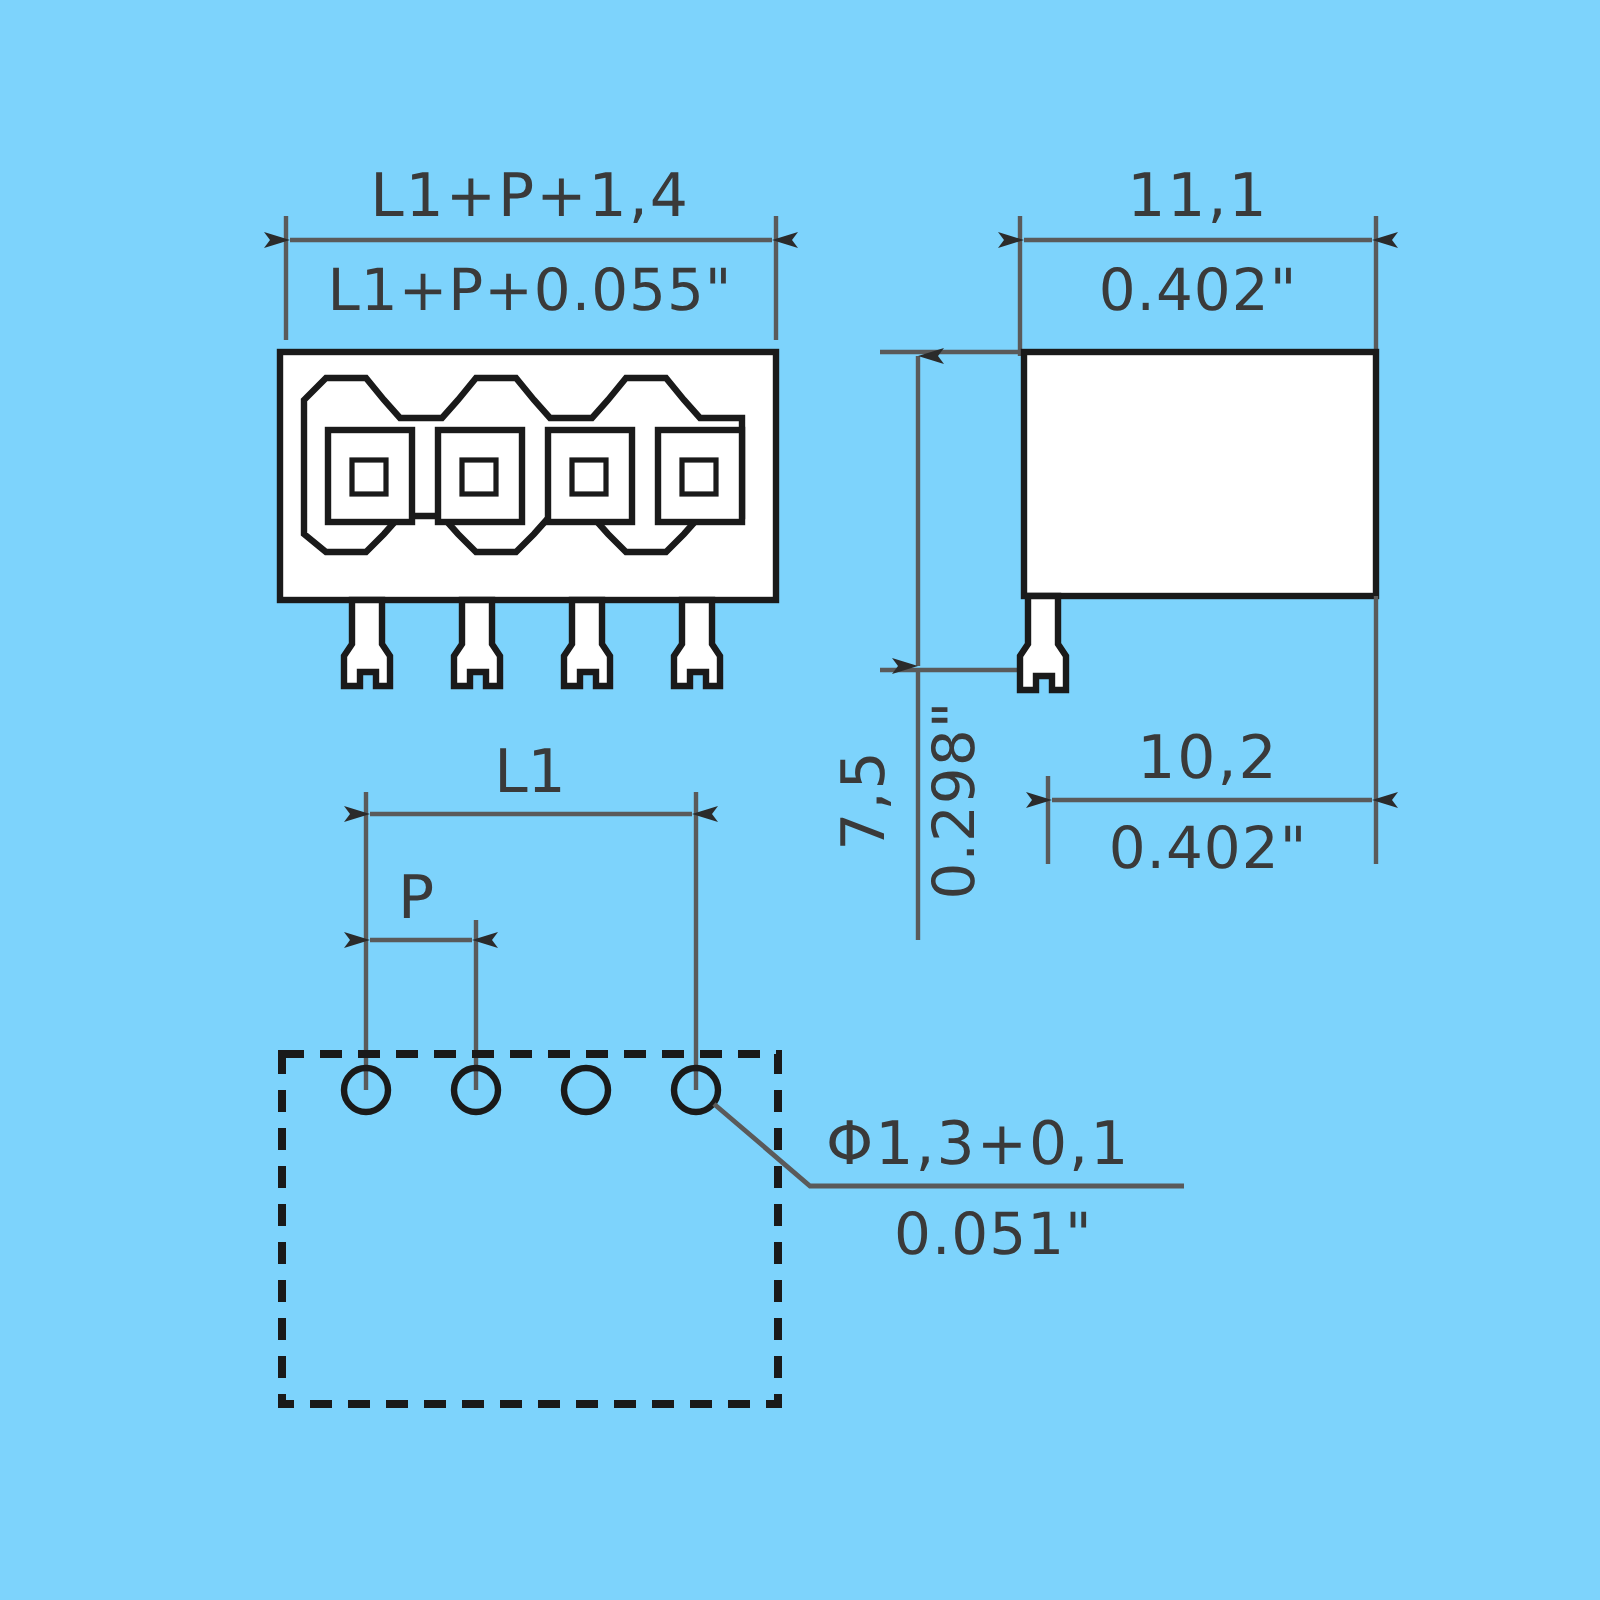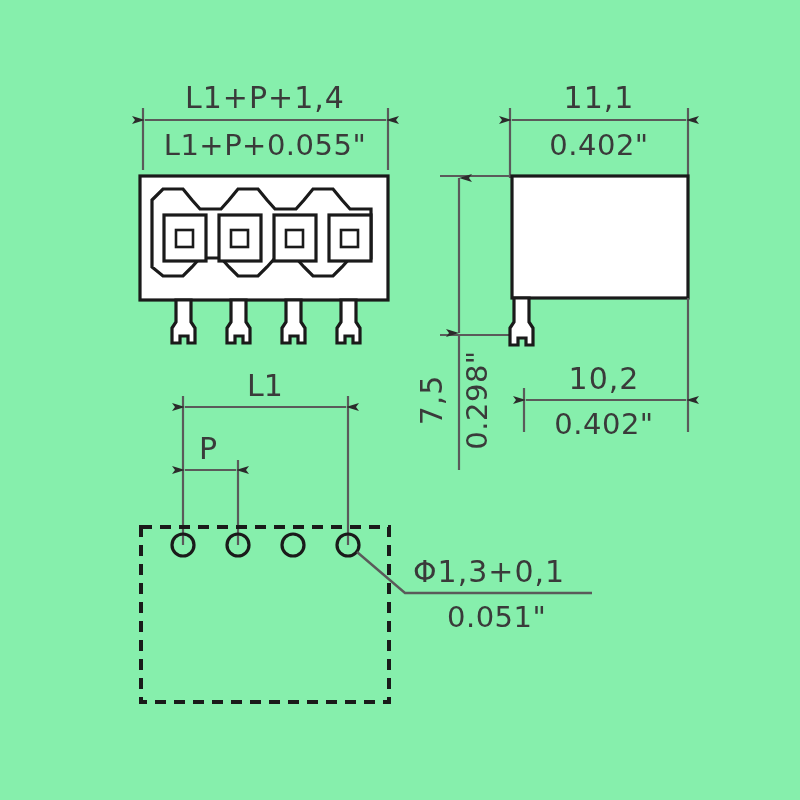--- a/index.html
+++ b/index.html
@@ -10,21 +10,21 @@
   body {
     width: 800px;
     height: 800px;
     font-family: "DejaVu Sans", sans-serif;
     overflow: hidden;
   }
   #drawing-root {
     position: relative;
     width: 800px;
     height: 800px;
-    background: #86efac;
+    background: #7dd3fc;
   }
   svg#cad {
     display: block;
     width: 800px;
     height: 800px;
   }
   .dim-text {
     font-family: "DejaVu Sans", sans-serif;
     fill: #3a3a3a;
     font-size: 30px;

